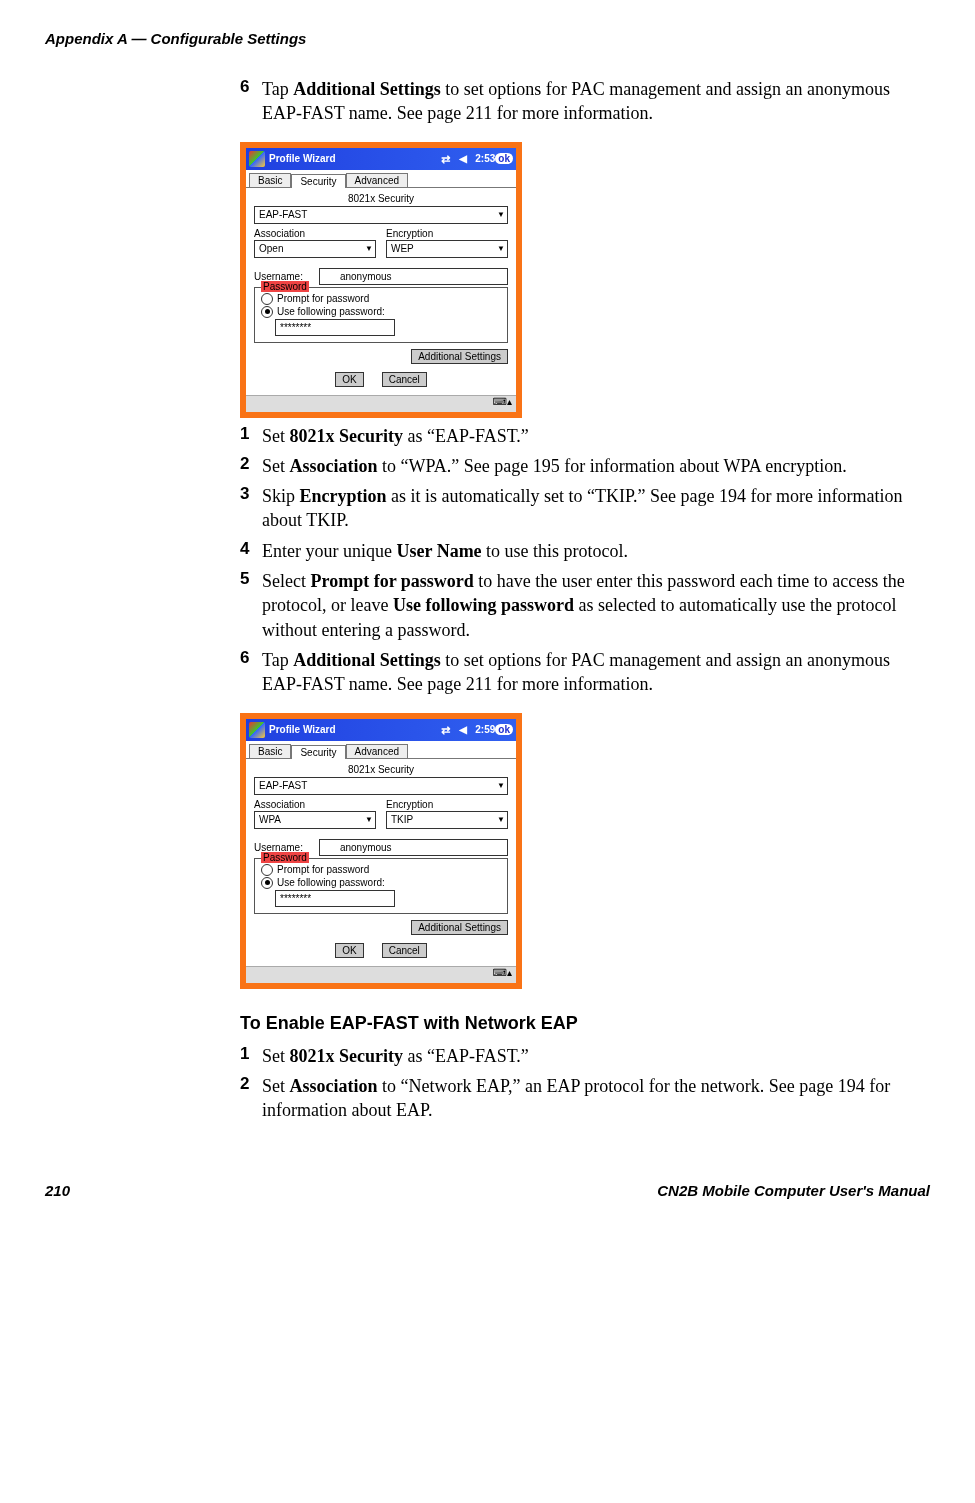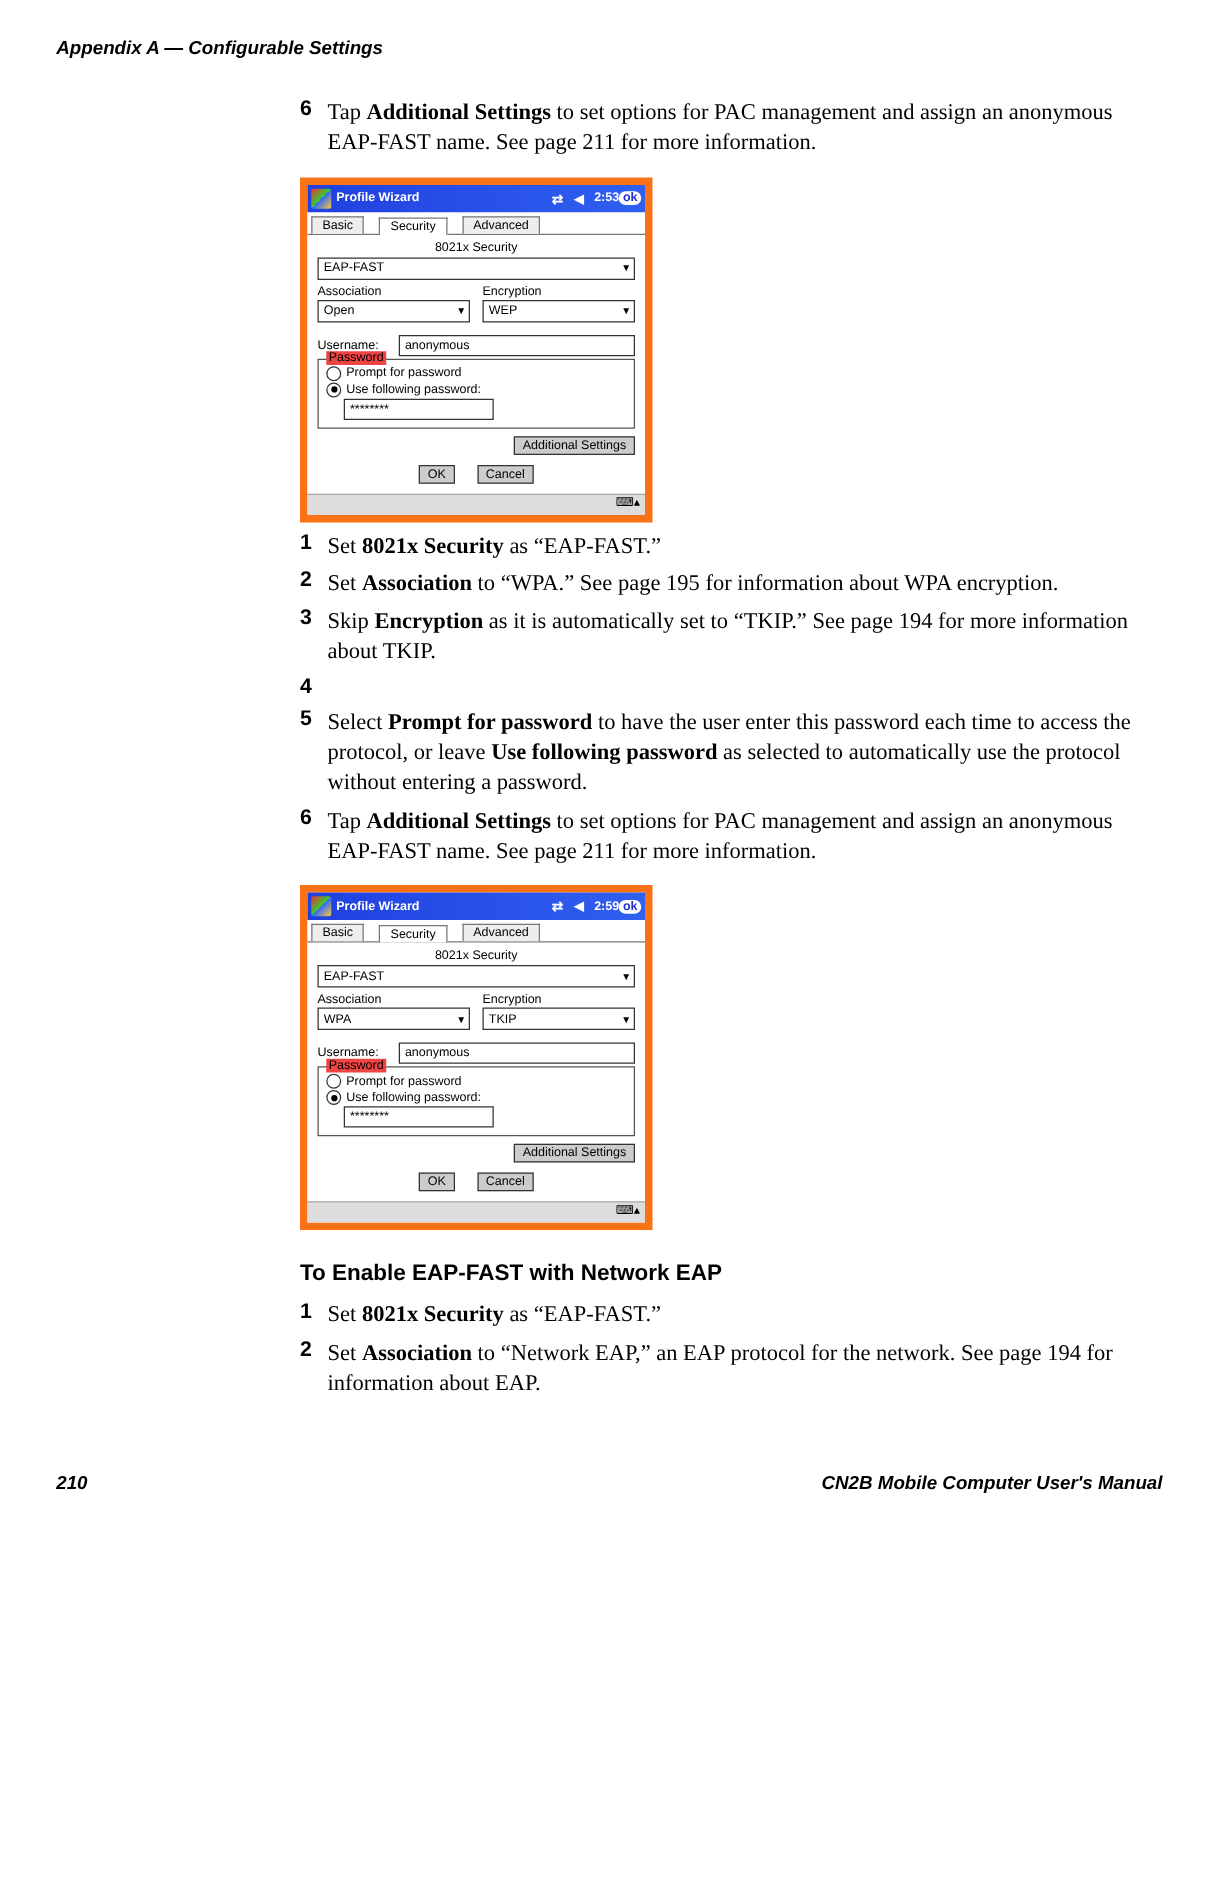--- a/index.html
+++ b/index.html
@@ -72,21 +72,21 @@
   }
   .titlebar .ttl { flex: 1; }
   .titlebar .ticon { width: 14px; height: 12px; margin: 0 2px; display:inline-block;}
   .titlebar .net::before { content: "⇄"; color:#fff; font-size:11px;}
   .titlebar .vol::before { content: "◀"; color:#fff; font-size:10px;}
   .titlebar .ok {
     background:#fff; color:#2030d0; border-radius:8px; padding:0 3px; font-size:10px;
   }
   .tabrow {
     display: flex;
-    gap: 12px;
+    gap: 0;
     padding: 3px 3px 0 3px;
     background: #fff;
   }
   .tab {
     border: 1px solid #777;
     border-bottom: none;
     padding: 1px 8px;
     background: #eee;
     font-size: 10px;
   }
@@ -101,21 +101,21 @@
     border: 1px solid #333; height:16px; display:flex; align-items:center;
     background:#fff; padding:0 2px 0 4px; font-size:10px; margin-bottom:4px;
     justify-content: space-between;
   }
   .combo .arrow { font-size:8px; }
   .row2 { display:flex; gap:10px; }
   .col { flex:1; }
   .col-label { font-size:10px; margin-bottom:1px;}
   .urow { display:flex; align-items:center; gap:16px; margin:6px 0 2px 0;}
   .txtbox {
-    border:1px solid #333; height:15px; background:#fff; padding:0 4px; font-size:10px;
+    border:1px solid #333; height:15px; background:#fff; padding:0 20px; font-size:10px;
     display:flex; align-items:center; flex:1;
   }
   .pbox {
     border:1px solid #555; padding:4px 6px 6px 6px; margin-top:2px; position:relative;
   }
   .pbox .legend {
     position:absolute; top:-7px; left:6px; background:#ef4444; padding:0 2px; font-size:10px;
   }
   .radio-line { display:flex; align-items:center; gap:4px; font-size:10px; margin:1px 0;}
   .radio {
@@ -231,20 +231,21 @@
         <div class="step">
           <div class="step-num">2</div>
           <div class="step-body"><span>Set </span><span class="bold">Association</span><span> to “WPA.” See page 195 for information about WPA encryption.</span></div>
         </div>
         <div class="step">
           <div class="step-num">3</div>
           <div class="step-body"><span>Skip </span><span class="bold">Encryption</span><span> as it is automatically set to “TKIP.” See page 194 for more information about TKIP.</span></div>
         </div>
         <div class="step">
           <div class="step-num">4</div>
+          <div class="step-body"><span>Enter your unique </span><span class="bold">User Name</span><span> to use this protocol.</span></div>
         </div>
         <div class="step">
           <div class="step-num">5</div>
           <div class="step-body"><span>Select </span><span class="bold">Prompt for password</span><span> to have the user enter this password each time to access the protocol, or leave </span><span class="bold">Use following password</span><span> as selected to automatically use the protocol without entering a password.</span></div>
         </div>
         <div class="step">
           <div class="step-num">6</div>
           <div class="step-body"><span>Tap </span><span class="bold">Additional Settings</span><span> to set options for PAC management and assign an anonymous EAP-FAST name. See page 211 for more information.</span></div>
         </div>
       </div>

